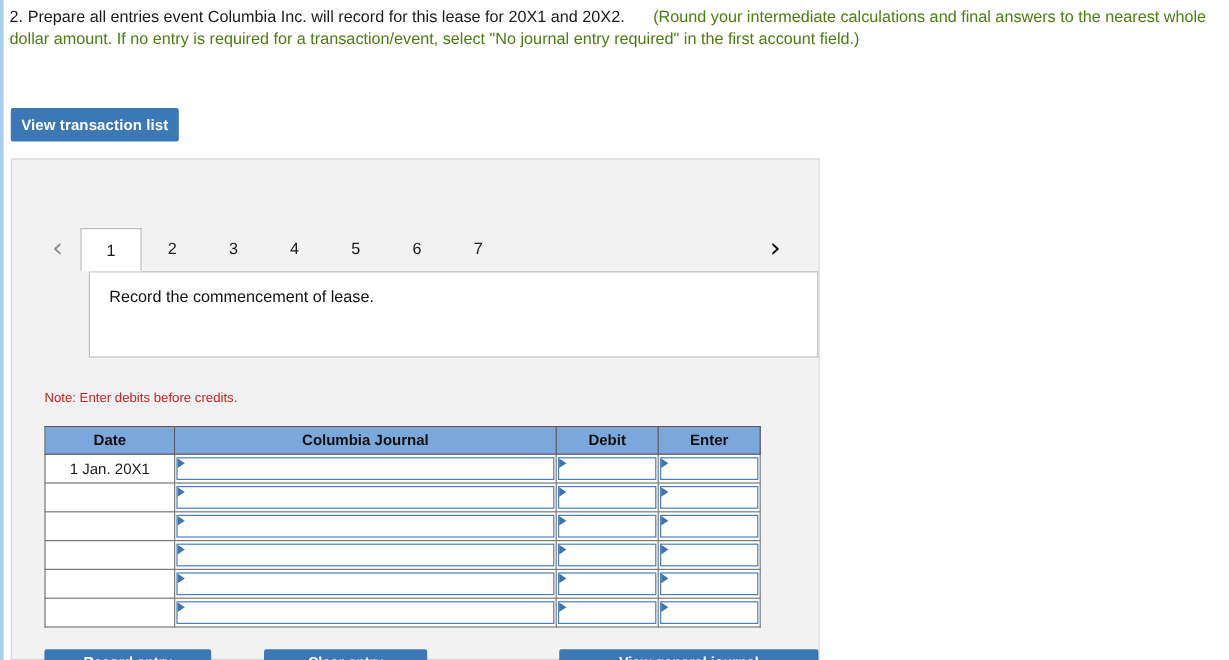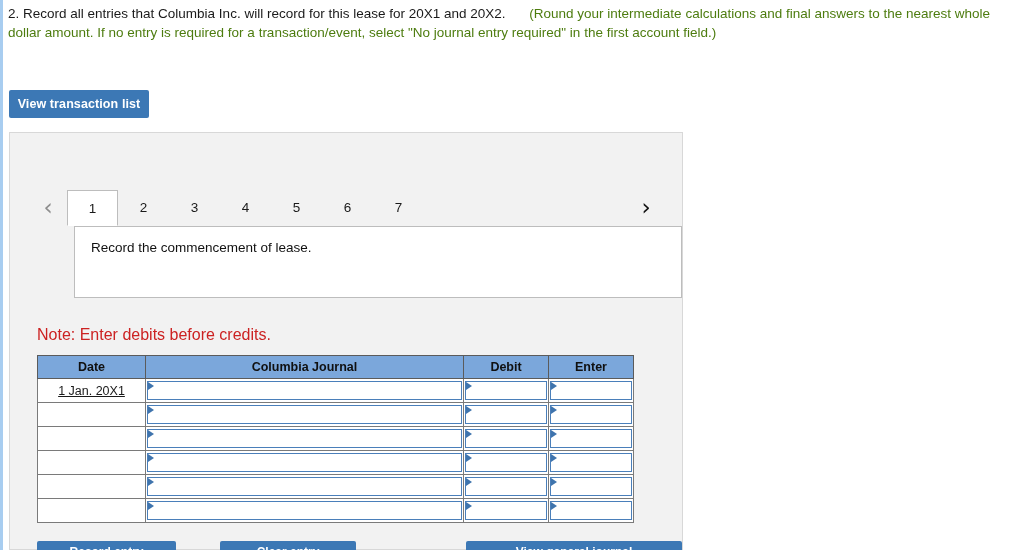--- a/index.html
+++ b/index.html
@@ -147,21 +147,21 @@
     top: 13px;
     font-size: 13.5px;
     color: #111111;
   }
 
   
   #note {
     position: absolute;
     left: 27px;
     top: 193px;
-    font-size: 16px;
+    font-size: 11px;
     color: #cc2222;
   }
 
   
   #journal-table {
     position: absolute;
     left: 27px;
     top: 222px;
     width: 596px;
     border-collapse: collapse;
@@ -187,21 +187,20 @@
   }
   .col-date   { width: 108px; }
   .col-gj     { width: 318px; }
   .col-debit  { width: 85px; }
   .col-credit { width: 85px; }
 
   td.date-cell {
     text-align: center;
     font-size: 12.5px;
     color: #1a1a1a;
-    text-decoration: underline;
   }
 
   
   .field {
     position: relative;
     margin: 1px;
     height: 19px;
     border: 1px solid #4a7fba;
     background: #ffffff;
     box-sizing: border-box;
@@ -237,21 +236,21 @@
   #btn-clear-entry   { left: 220px; top: 541px; width: 136px; }
   #btn-view-journal  { left: 466px; top: 541px; width: 216px; }
 </style>
 </head>
 <body>
 
 <div id="left-rail"></div>
 
 <div id="question">
   <span class="q-normal">2.</span>
-  <span class="q-normal">Record all entries that Columbia Inc. will record for this lease for 20X1 and 20X2.</span>
+  <span class="q-normal">Prepare all entries event Columbia Inc. will record for this lease for 20X1 and 20X2.</span>
   <span class="q-bold-red">(Round your intermediate calculations and final answers to the nearest whole dollar amount. If no entry is required for a transaction/event, select "No journal entry required" in the first account field.)</span>
 </div>
 
 <button id="view-transaction-list">View transaction list</button>
 
 <div id="worksheet-panel">
 
 
   <div id="tab-strip">
     <div id="tab-prev" class="tab-chevron">‹</div>

